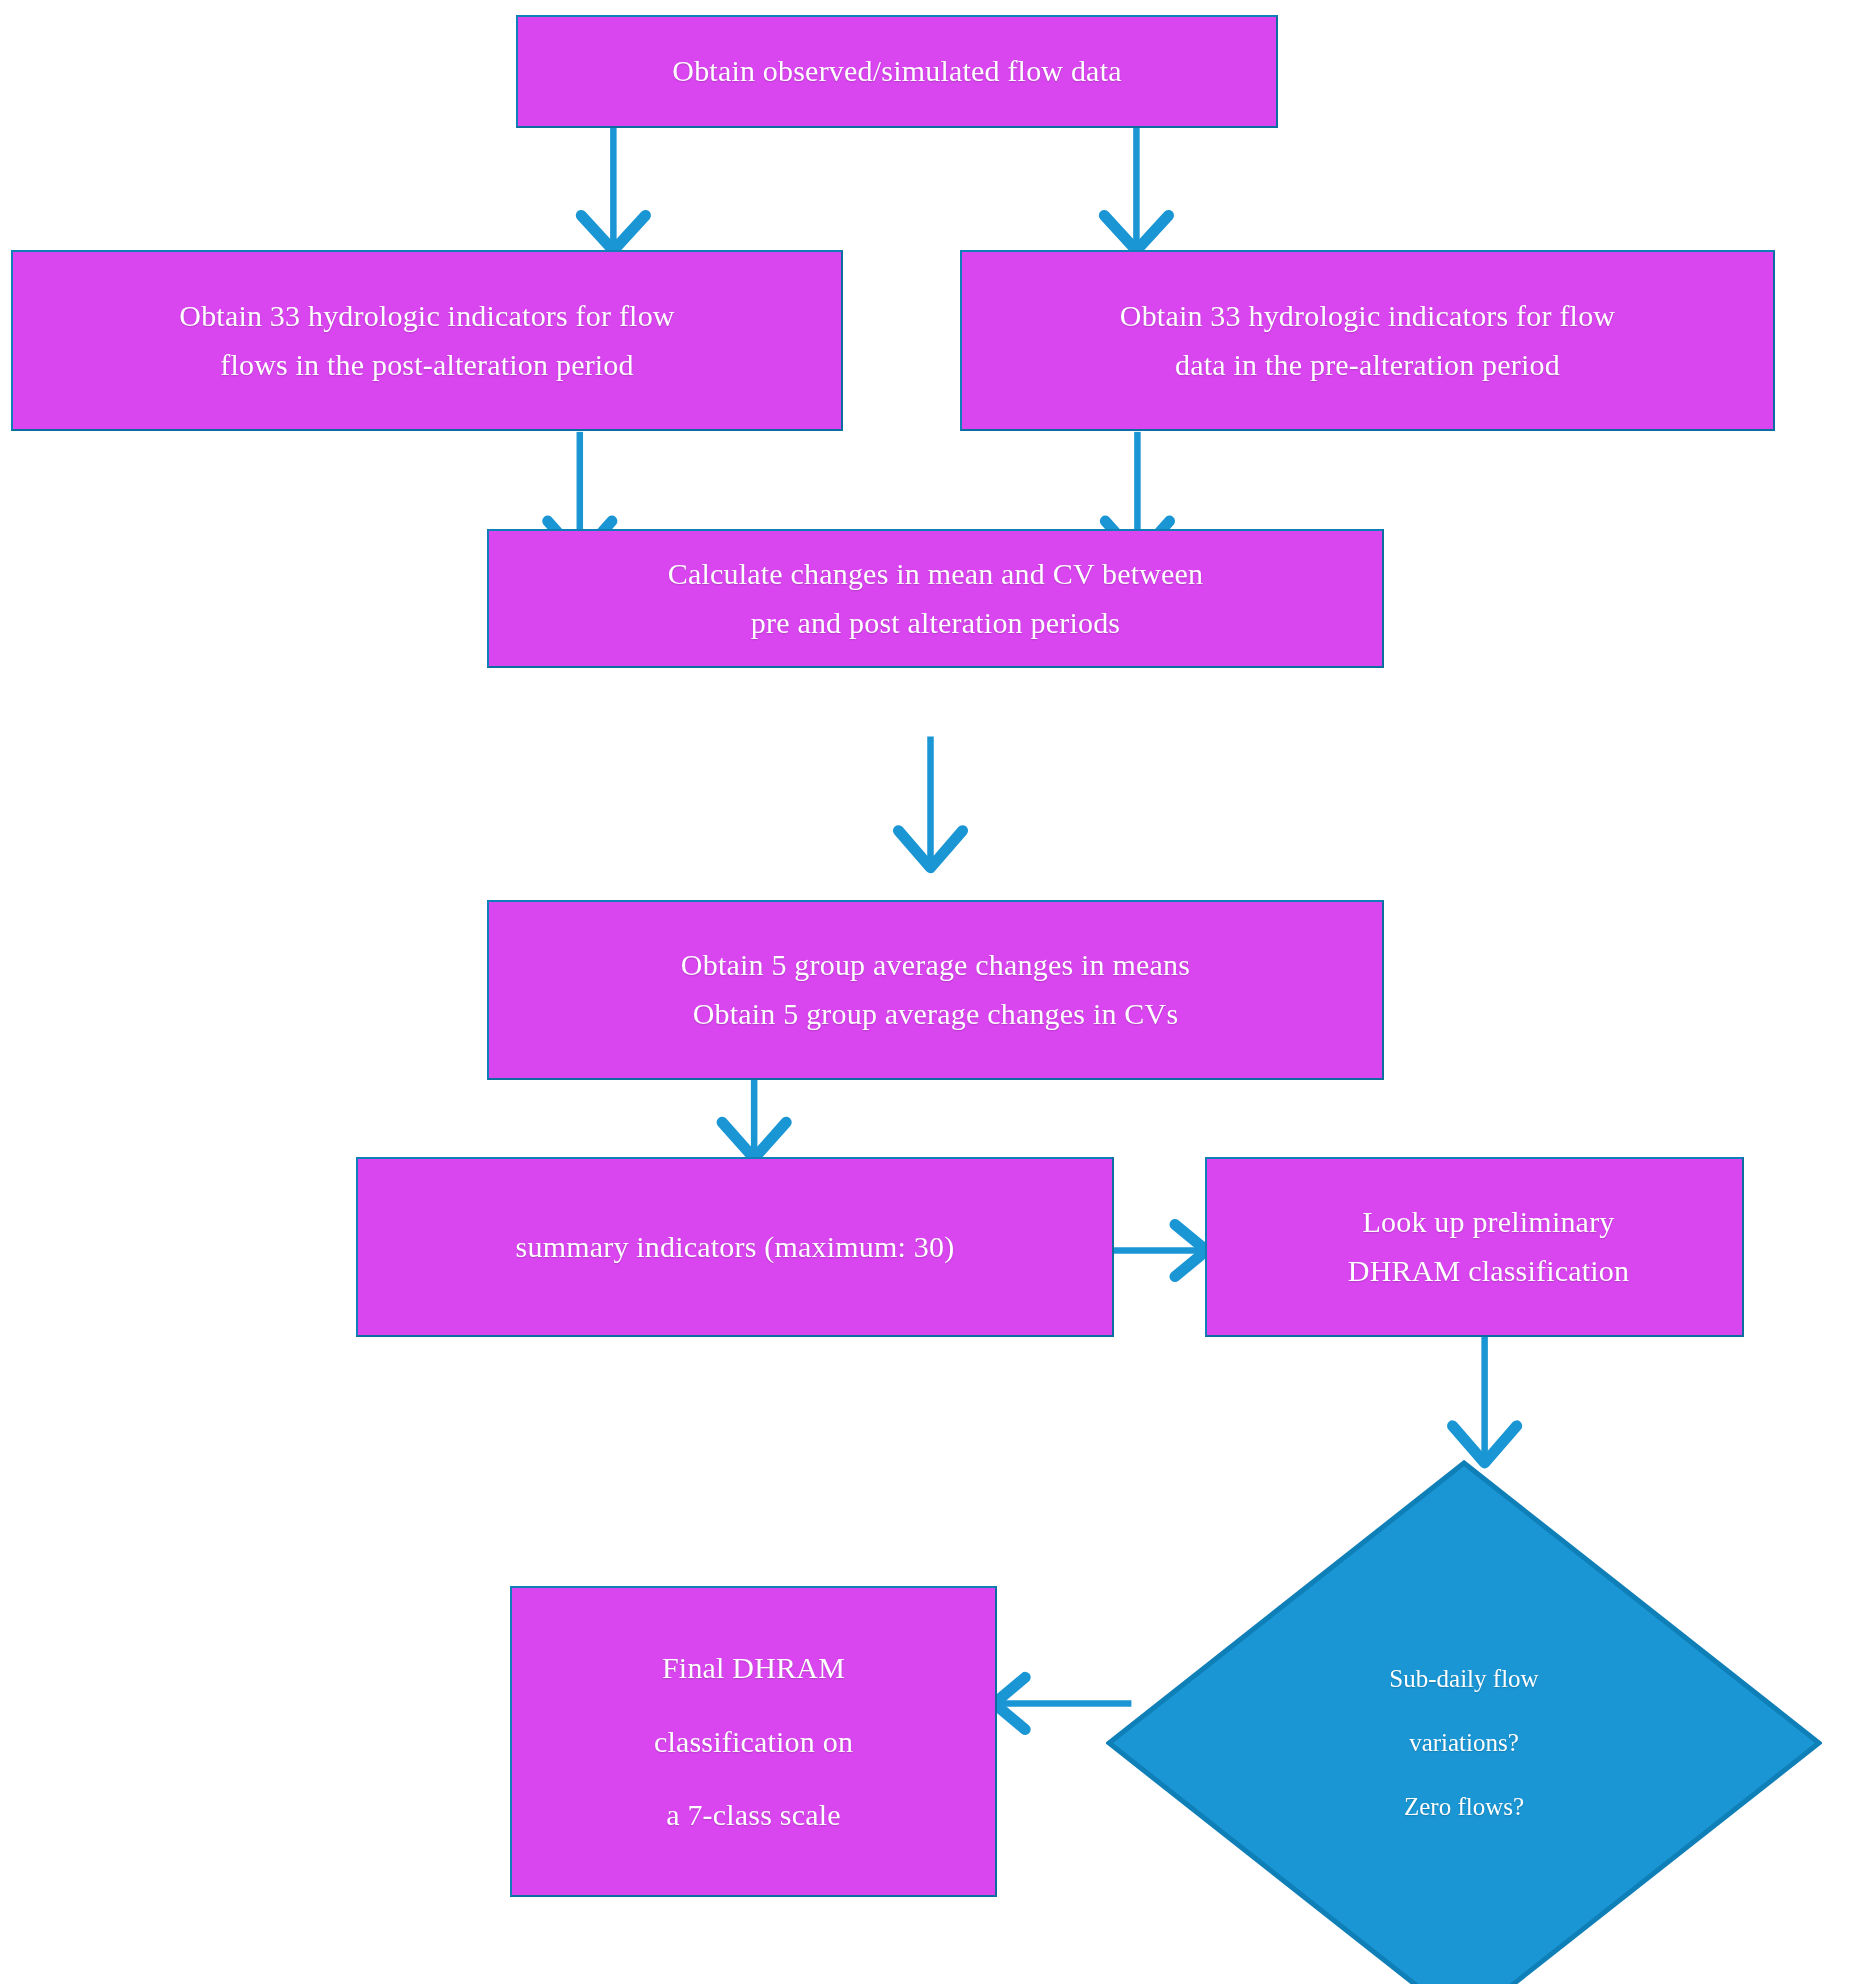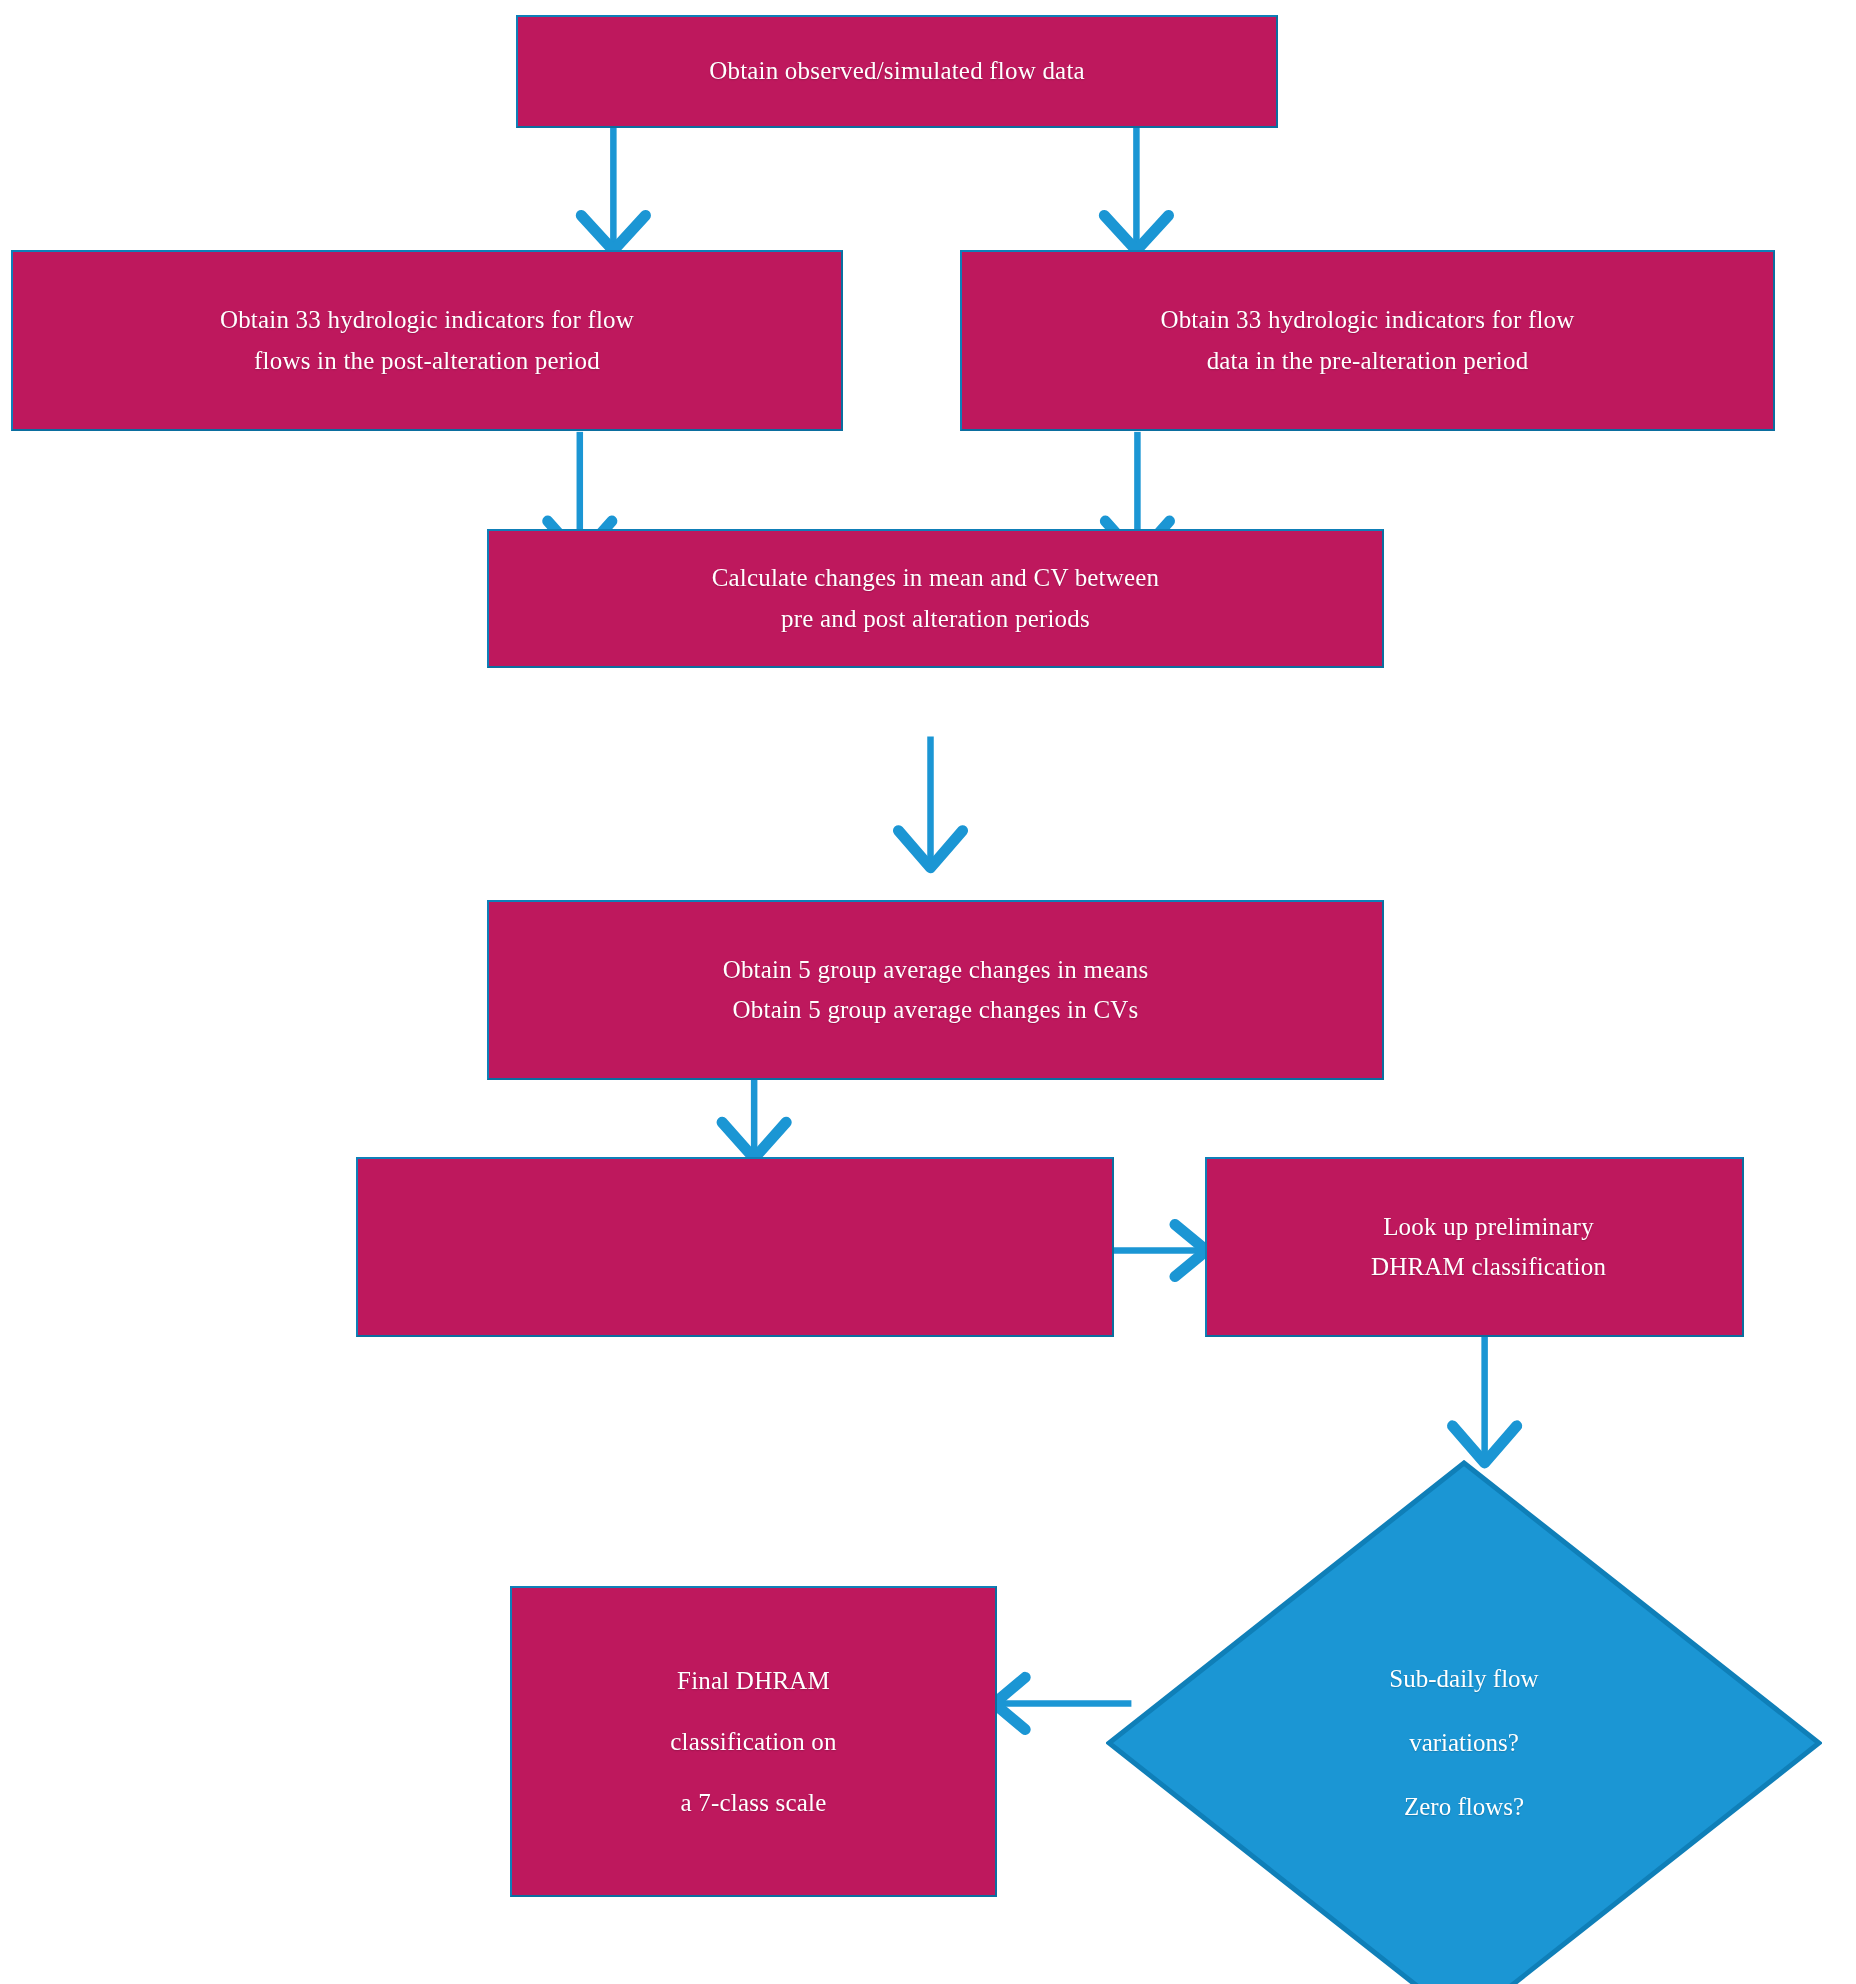--- a/index.html
+++ b/index.html
@@ -26,25 +26,25 @@
   }
   .node {
     position: absolute;
     box-sizing: border-box;
     display: flex;
     flex-direction: column;
     align-items: center;
     justify-content: center;
     text-align: center;
     color: #ffffff;
-    background: #be185d;
+    background: #d946ef;
     border: 2.5px solid #0f7fb8;
     border-bottom-color: #0b6e9f;
     border-right-color: #0b6e9f;
-    font-size: 25px;
+    font-size: 30px;
     line-height: 1.62;
     letter-spacing: 0.2px;
     text-shadow: 0 1px 1.5px rgba(0,0,0,0.18);
   }
   .node .line { display: block; white-space: nowrap; }
   .diamond-wrap {
     position: absolute;
     display: flex;
     align-items: center;
     justify-content: center;
@@ -144,20 +144,21 @@
     <span class="line">Calculate changes in mean and CV between</span>
     <span class="line">pre and post alteration periods</span>
   </div>
 
   <div class="node" style="left:487px; top:867px; width:897px; height:180px;margin-top:33px;">
     <span class="line">Obtain 5 group average changes in means</span>
     <span class="line">Obtain 5 group average changes in CVs</span>
   </div>
 
   <div class="node" style="left:356px; top:1157px; width:758px; height:180px;">
+    <span class="line">summary indicators (maximum: 30)</span>
   </div>
 
   <div class="node" style="left:1205px; top:1157px; width:539px; height:180px;padding-left:28px;">
     <span class="line">Look up preliminary</span>
     <span class="line">DHRAM classification</span>
   </div>
 
   <div class="diamond-wrap" style="left:1106px; top:1460px; width:716px; height:566px;">
     <svg class="diamond-shape" viewBox="0 0 1430 1130" preserveAspectRatio="none" xmlns="http://www.w3.org/2000/svg">
       <polygon points="715,6 1424,565 715,1124 6,565" fill="#1b96d4" stroke="#0f7fb8" stroke-width="10"></polygon>

